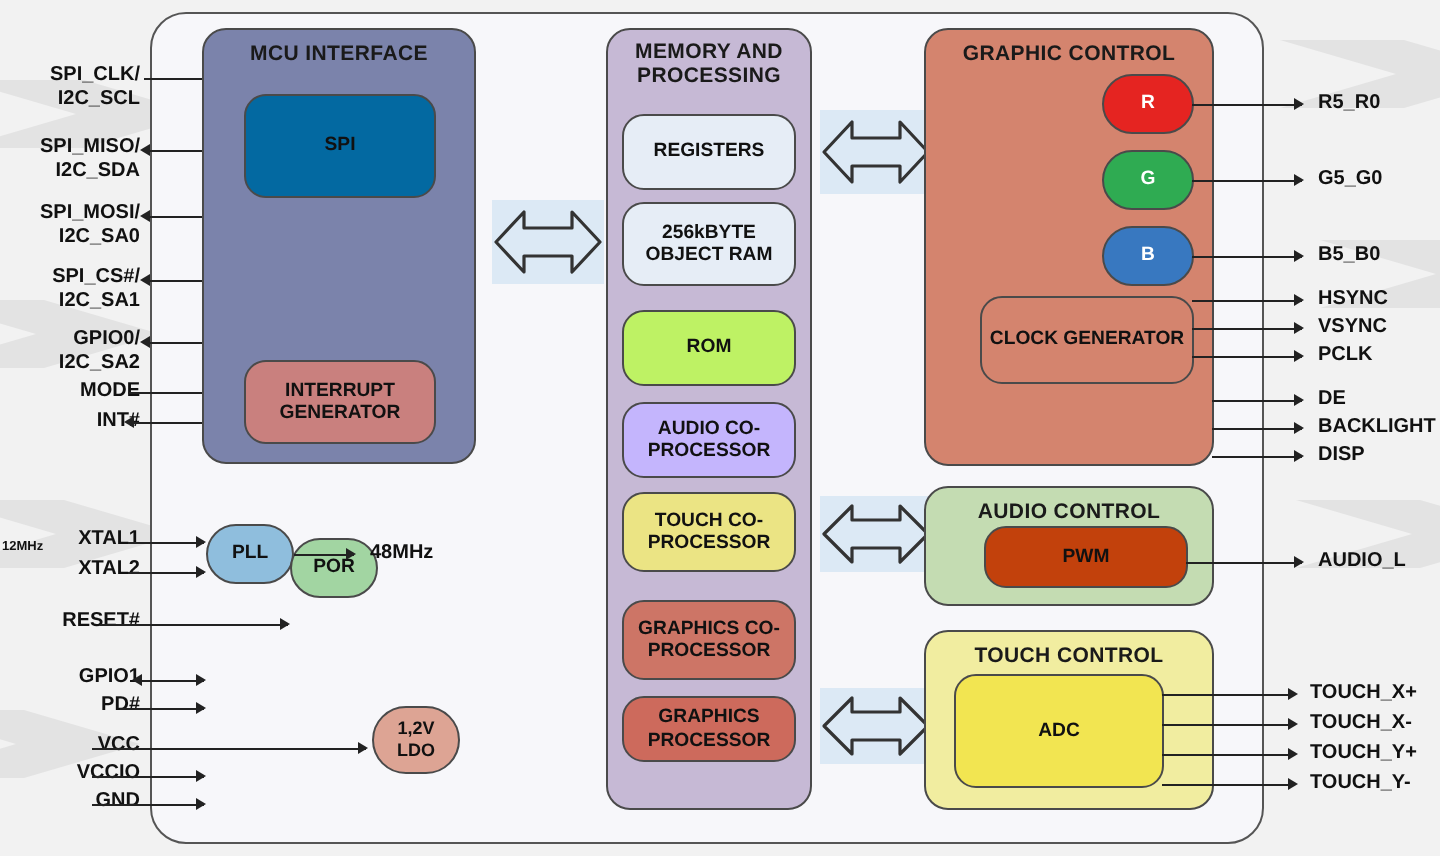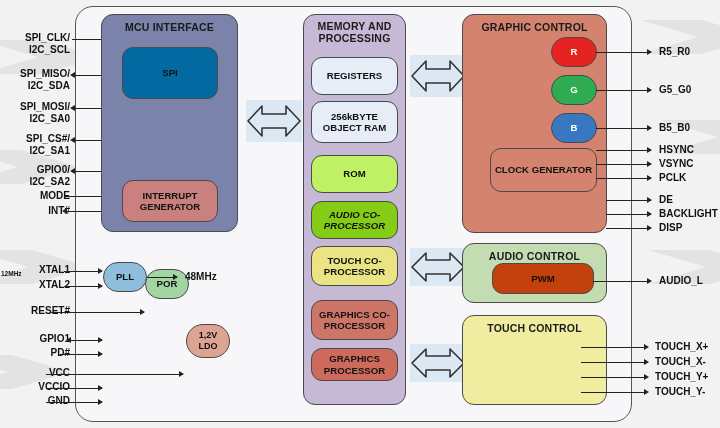--- a/index.html
+++ b/index.html
@@ -169,21 +169,21 @@
   <div class="arr-l" style="left:62px;top:207.5px;"></div>
 
   <div class="panel" style="left:101px;top:14px;width:137px;height:218px;background:#7b83ab;">
     <div class="panel-title">MCU INTERFACE</div>
   </div>
   <div class="sub" style="left:122px;top:47px;width:96px;height:52px;background:#0369a1;">SPI</div>
   <div class="sub" style="left:122px;top:180px;width:96px;height:42px;background:#c9807e;">INTERRUPT GENERATOR</div>
 
   <div class="sub rounder" style="left:103px;top:262px;width:44px;height:30px;background:#8fbedd;">PLL</div>
   <div class="sub rounder" style="left:145px;top:269px;width:44px;height:30px;background:#a2d5a2;">POR</div>
-  <div class="sub rounder" style="left:186px;top:324px;width:44px;height:34px;background:#dda494;font-size:9px;">1,2V LDO</div>
+  <div class="sub rounder" style="left:186px;top:353px;width:44px;height:34px;background:#dda494;font-size:9px;">1,2V LDO</div>
 
   <div class="tiny" style="left:1px;top:270px;">12MHz</div>
   <div class="pin-l" style="right:650px;top:264px;width:140px;">XTAL1</div>
   <div class="pin-l" style="right:650px;top:279px;width:140px;">XTAL2</div>
   <div class="pin-l" style="right:650px;top:305px;width:140px;">RESET#</div>
   <div class="pin-l" style="right:650px;top:333px;width:140px;">GPIO1</div>
   <div class="pin-l" style="right:650px;top:347px;width:140px;">PD#</div>
   <div class="pin-l" style="right:650px;top:367px;width:140px;">VCC</div>
   <div class="pin-l" style="right:650px;top:381px;width:140px;">VCCIO</div>
   <div class="pin-l" style="right:650px;top:395px;width:140px;">GND</div>
@@ -221,21 +221,21 @@
       <polygon points="2,21 16,6 16,14 40,14 40,6 54,21 40,36 40,28 16,28 16,36" fill="#dce9f5" stroke="#333" stroke-width="1.6" stroke-linejoin="round"></polygon>
     </svg>
   </div>
 
   <div class="panel" style="left:303px;top:14px;width:103px;height:391px;background:#c6b9d5;">
     <div class="panel-title" style="top:5px;">MEMORY AND PROCESSING</div>
   </div>
   <div class="sub" style="left:311px;top:57px;width:87px;height:38px;background:#e6edf6;">REGISTERS</div>
   <div class="sub" style="left:311px;top:101px;width:87px;height:42px;background:#e6edf6;">256kBYTE OBJECT RAM</div>
   <div class="sub" style="left:311px;top:155px;width:87px;height:38px;background:#bef264;">ROM</div>
-  <div class="sub" style="left:311px;top:201px;width:87px;height:38px;background:#84cc16;font-style:italic;">AUDIO CO-PROCESSOR</div>
+  <div class="sub" style="left:311px;top:201px;width:87px;height:38px;background:#c4b5fd;">AUDIO CO-PROCESSOR</div>
   <div class="sub" style="left:311px;top:246px;width:87px;height:40px;background:#ebe484;">TOUCH CO-PROCESSOR</div>
   <div class="sub" style="left:311px;top:300px;width:87px;height:40px;background:#cd7566;">GRAPHICS CO-PROCESSOR</div>
   <div class="sub" style="left:311px;top:348px;width:87px;height:33px;background:#cd6a5c;">GRAPHICS PROCESSOR</div>
 
   <div class="dbl" style="left:410px;top:55px;">
     <svg width="56" height="42" viewBox="0 0 56 42">
       <polygon points="2,21 16,6 16,14 40,14 40,6 54,21 40,36 40,28 16,28 16,36" fill="#dce9f5" stroke="#333" stroke-width="1.6" stroke-linejoin="round"></polygon>
     </svg>
   </div>
 
@@ -260,20 +260,21 @@
   <div class="sub" style="left:490px;top:148px;width:107px;height:44px;background:#e9b köstf;">CLOCK GENERATOR</div>
 
   <div class="panel" style="left:462px;top:243px;width:145px;height:60px;background:#c4dcb2;">
     <div class="panel-title">AUDIO CONTROL</div>
   </div>
   <div class="sub" style="left:492px;top:263px;width:102px;height:31px;background:#c2410c;">PWM</div>
 
   <div class="panel" style="left:462px;top:315px;width:145px;height:90px;background:#f1eda0;">
     <div class="panel-title">TOUCH CONTROL</div>
   </div>
+  <div class="sub" style="left:477px;top:337px;width:105px;height:57px;background:#f2e551;">ADC</div>
 
   <div class="pin-r" style="left:659px;top:46px;">R5_R0</div>
   <div class="pin-r" style="left:659px;top:84px;">G5_G0</div>
   <div class="pin-r" style="left:659px;top:122px;">B5_B0</div>
   <div class="pin-r" style="left:659px;top:144px;">HSYNC</div>
   <div class="pin-r" style="left:659px;top:158px;">VSYNC</div>
   <div class="pin-r" style="left:659px;top:172px;">PCLK</div>
   <div class="pin-r" style="left:659px;top:194px;">DE</div>
   <div class="pin-r" style="left:659px;top:208px;">BACKLIGHT</div>
   <div class="pin-r" style="left:659px;top:222px;">DISP</div>

